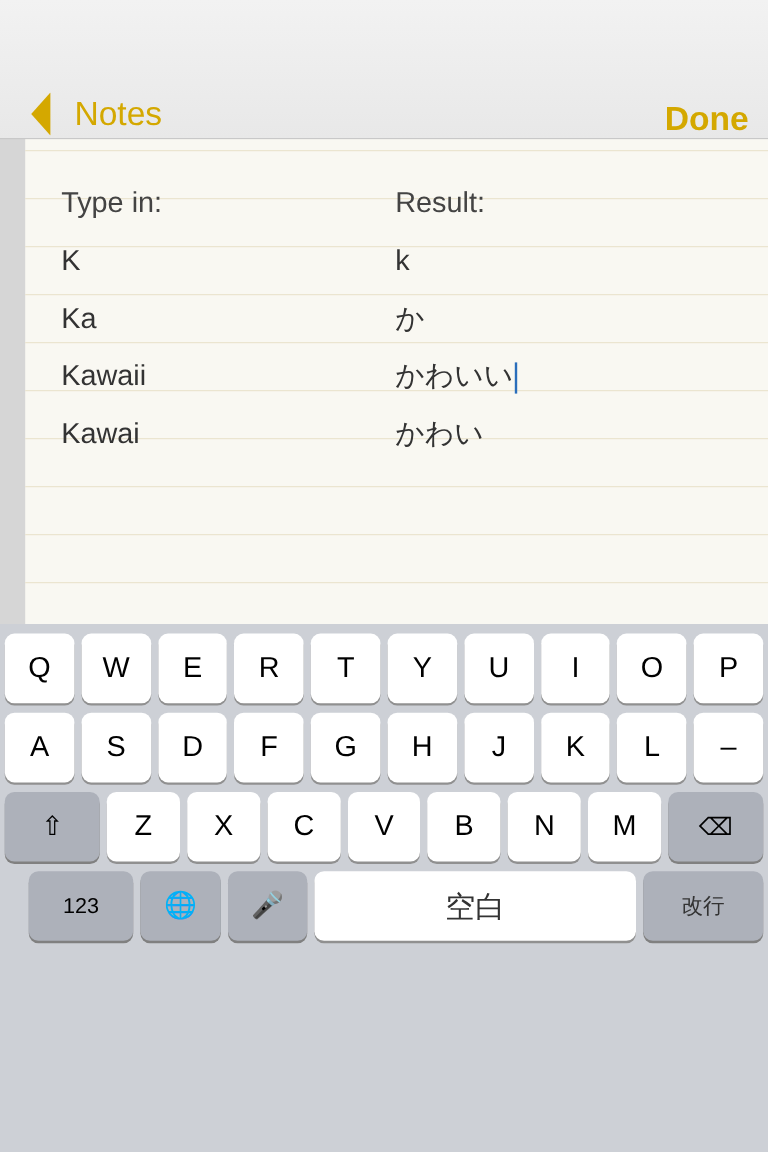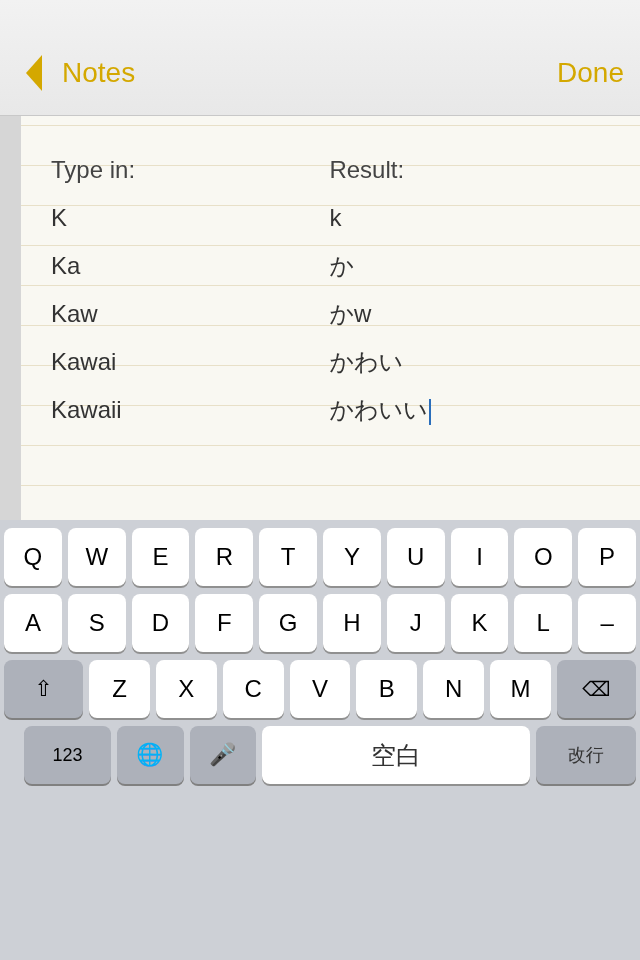--- a/index.html
+++ b/index.html
@@ -11,21 +11,21 @@
       background: #d6d6d6;
     }
 
     
     #top-bar {
       width: 640px;
       height: 116px;
       background: linear-gradient(to bottom, #f2f2f2, #e8e8e8);
       border-bottom: 1px solid #c8c8c8;
       display: flex;
-      align-items: center;
+      align-items: flex-end;
       justify-content: space-between;
       padding: 0 16px;
       padding-top: 30px;
     }
 
     .notes-back-btn {
       display: flex;
       align-items: center;
       background: none;
       border: none;
@@ -38,21 +38,21 @@
       font-size: 28px;
       font-weight: 500;
       color: #d4a800;
       margin-left: 20px;
     }
 
     .done-btn {
       background: none;
       border: none;
       font-size: 28px;
-      font-weight: 400;
+      font-weight: 700;
       color: #d4a800;
       cursor: pointer;
     }
 
     
     #notes-content {
       width: 640px;
       height: 404px;
       background: #f9f8f2;
       padding: 30px 30px;
@@ -214,30 +214,26 @@
       </tr>
       <tr>
         <td class="col-left">K</td>
         <td class="col-right">k</td>
       </tr>
       <tr>
         <td class="col-left">Ka</td>
         <td class="col-right">か</td>
       </tr>
       <tr>
-        <td class="col-left">Kaw</td>
-        <td class="col-right">かw</td>
+        <td class="col-left">Kawaii</td>
+        <td class="col-right cursor-line">かわいい<span class="text-cursor"></span></td>
       </tr>
       <tr>
         <td class="col-left">Kawai</td>
         <td class="col-right">かわい</td>
-      </tr>
-      <tr>
-        <td class="col-left">Kawaii</td>
-        <td class="col-right cursor-line">かわいい<span class="text-cursor"></span></td>
       </tr>
     </tbody>
   </table>
 </div>
 
 <div id="keyboard">
 
   <div class="key-row">
     <button class="key">Q</button>
     <button class="key">W</button>

